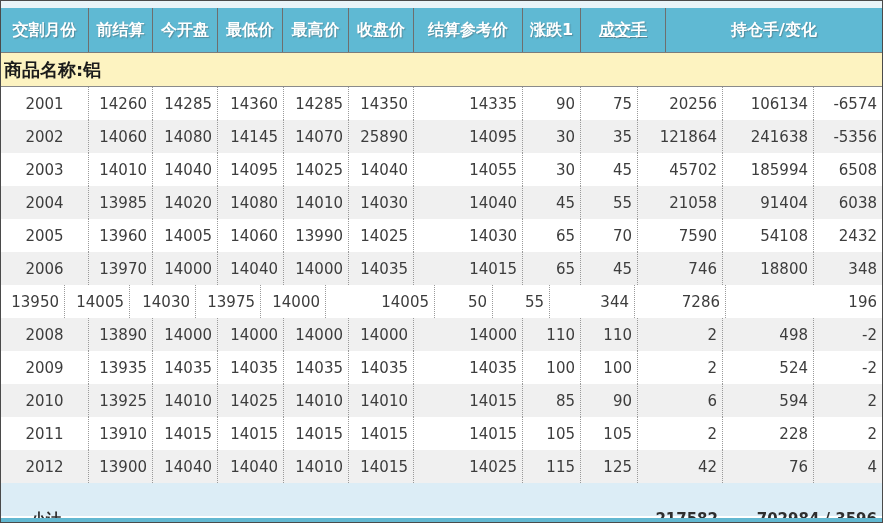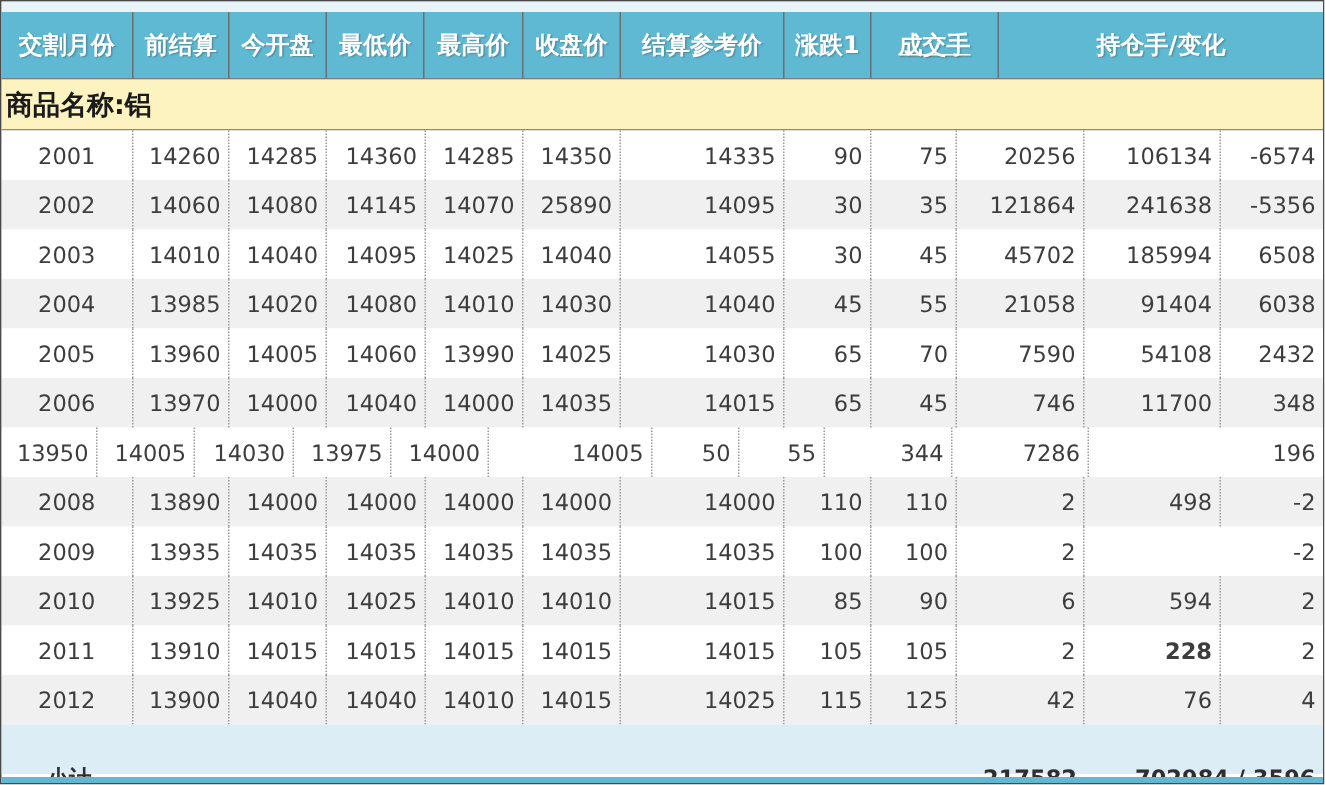--- a/index.html
+++ b/index.html
@@ -163,21 +163,21 @@
         <div class="data-cell center" style="width: 88px;">2006</div>
         <div class="data-cell num" style="width: 64px;">13970</div>
         <div class="data-cell num" style="width: 65px;">14000</div>
         <div class="data-cell num" style="width: 66px;">14040</div>
         <div class="data-cell num" style="width: 65px;">14000</div>
         <div class="data-cell num" style="width: 65px;">14035</div>
         <div class="data-cell num" style="width: 109px;">14015</div>
         <div class="data-cell num" style="width: 58px;">65</div>
         <div class="data-cell num" style="width: 57px;">45</div>
         <div class="data-cell num" style="width: 85px;">746</div>
-        <div class="data-cell num" style="width: 91px;">11700</div>
+        <div class="data-cell num" style="width: 91px;">18800</div>
         <div class="data-cell num" style="width: 70px; flex: 1 1 0%;">348</div>
       </div>
       <div class="data-row">
         <div class="data-cell num" style="width: 64px;">13950</div>
         <div class="data-cell num" style="width: 65px;">14005</div>
         <div class="data-cell num" style="width: 66px;">14030</div>
         <div class="data-cell num" style="width: 65px;">13975</div>
         <div class="data-cell num" style="width: 65px;">14000</div>
         <div class="data-cell num" style="width: 109px;">14005</div>
         <div class="data-cell num" style="width: 58px;">50</div>
@@ -204,20 +204,21 @@
         <div class="data-cell center" style="width: 88px;">2009</div>
         <div class="data-cell num" style="width: 64px;">13935</div>
         <div class="data-cell num" style="width: 65px;">14035</div>
         <div class="data-cell num" style="width: 66px;">14035</div>
         <div class="data-cell num" style="width: 65px;">14035</div>
         <div class="data-cell num" style="width: 65px;">14035</div>
         <div class="data-cell num" style="width: 109px;">14035</div>
         <div class="data-cell num" style="width: 58px;">100</div>
         <div class="data-cell num" style="width: 57px;">100</div>
         <div class="data-cell num" style="width: 85px;">2</div>
+        <div class="data-cell num" style="width: 91px;">524</div>
         <div class="data-cell num" style="width: 70px; flex: 1 1 0%;">-2</div>
       </div>
       <div class="data-row alt">
         <div class="data-cell center" style="width: 88px;">2010</div>
         <div class="data-cell num" style="width: 64px;">13925</div>
         <div class="data-cell num" style="width: 65px;">14010</div>
         <div class="data-cell num" style="width: 66px;">14025</div>
         <div class="data-cell num" style="width: 65px;">14010</div>
         <div class="data-cell num" style="width: 65px;">14010</div>
         <div class="data-cell num" style="width: 109px;">14015</div>
@@ -231,21 +232,21 @@
         <div class="data-cell center" style="width: 88px;">2011</div>
         <div class="data-cell num" style="width: 64px;">13910</div>
         <div class="data-cell num" style="width: 65px;">14015</div>
         <div class="data-cell num" style="width: 66px;">14015</div>
         <div class="data-cell num" style="width: 65px;">14015</div>
         <div class="data-cell num" style="width: 65px;">14015</div>
         <div class="data-cell num" style="width: 109px;">14015</div>
         <div class="data-cell num" style="width: 58px;">105</div>
         <div class="data-cell num" style="width: 57px;">105</div>
         <div class="data-cell num" style="width: 85px;">2</div>
-        <div class="data-cell num" style="width: 91px; font-weight: bold;">228</div>
+        <div class="data-cell num" style="width: 91px;">228</div>
         <div class="data-cell num" style="width: 70px; flex: 1 1 0%;">2</div>
       </div>
       <div class="data-row alt">
         <div class="data-cell center" style="width: 88px;">2012</div>
         <div class="data-cell num" style="width: 64px;">13900</div>
         <div class="data-cell num" style="width: 65px;">14040</div>
         <div class="data-cell num" style="width: 66px;">14040</div>
         <div class="data-cell num" style="width: 65px;">14010</div>
         <div class="data-cell num" style="width: 65px;">14015</div>
         <div class="data-cell num" style="width: 109px;">14025</div>

